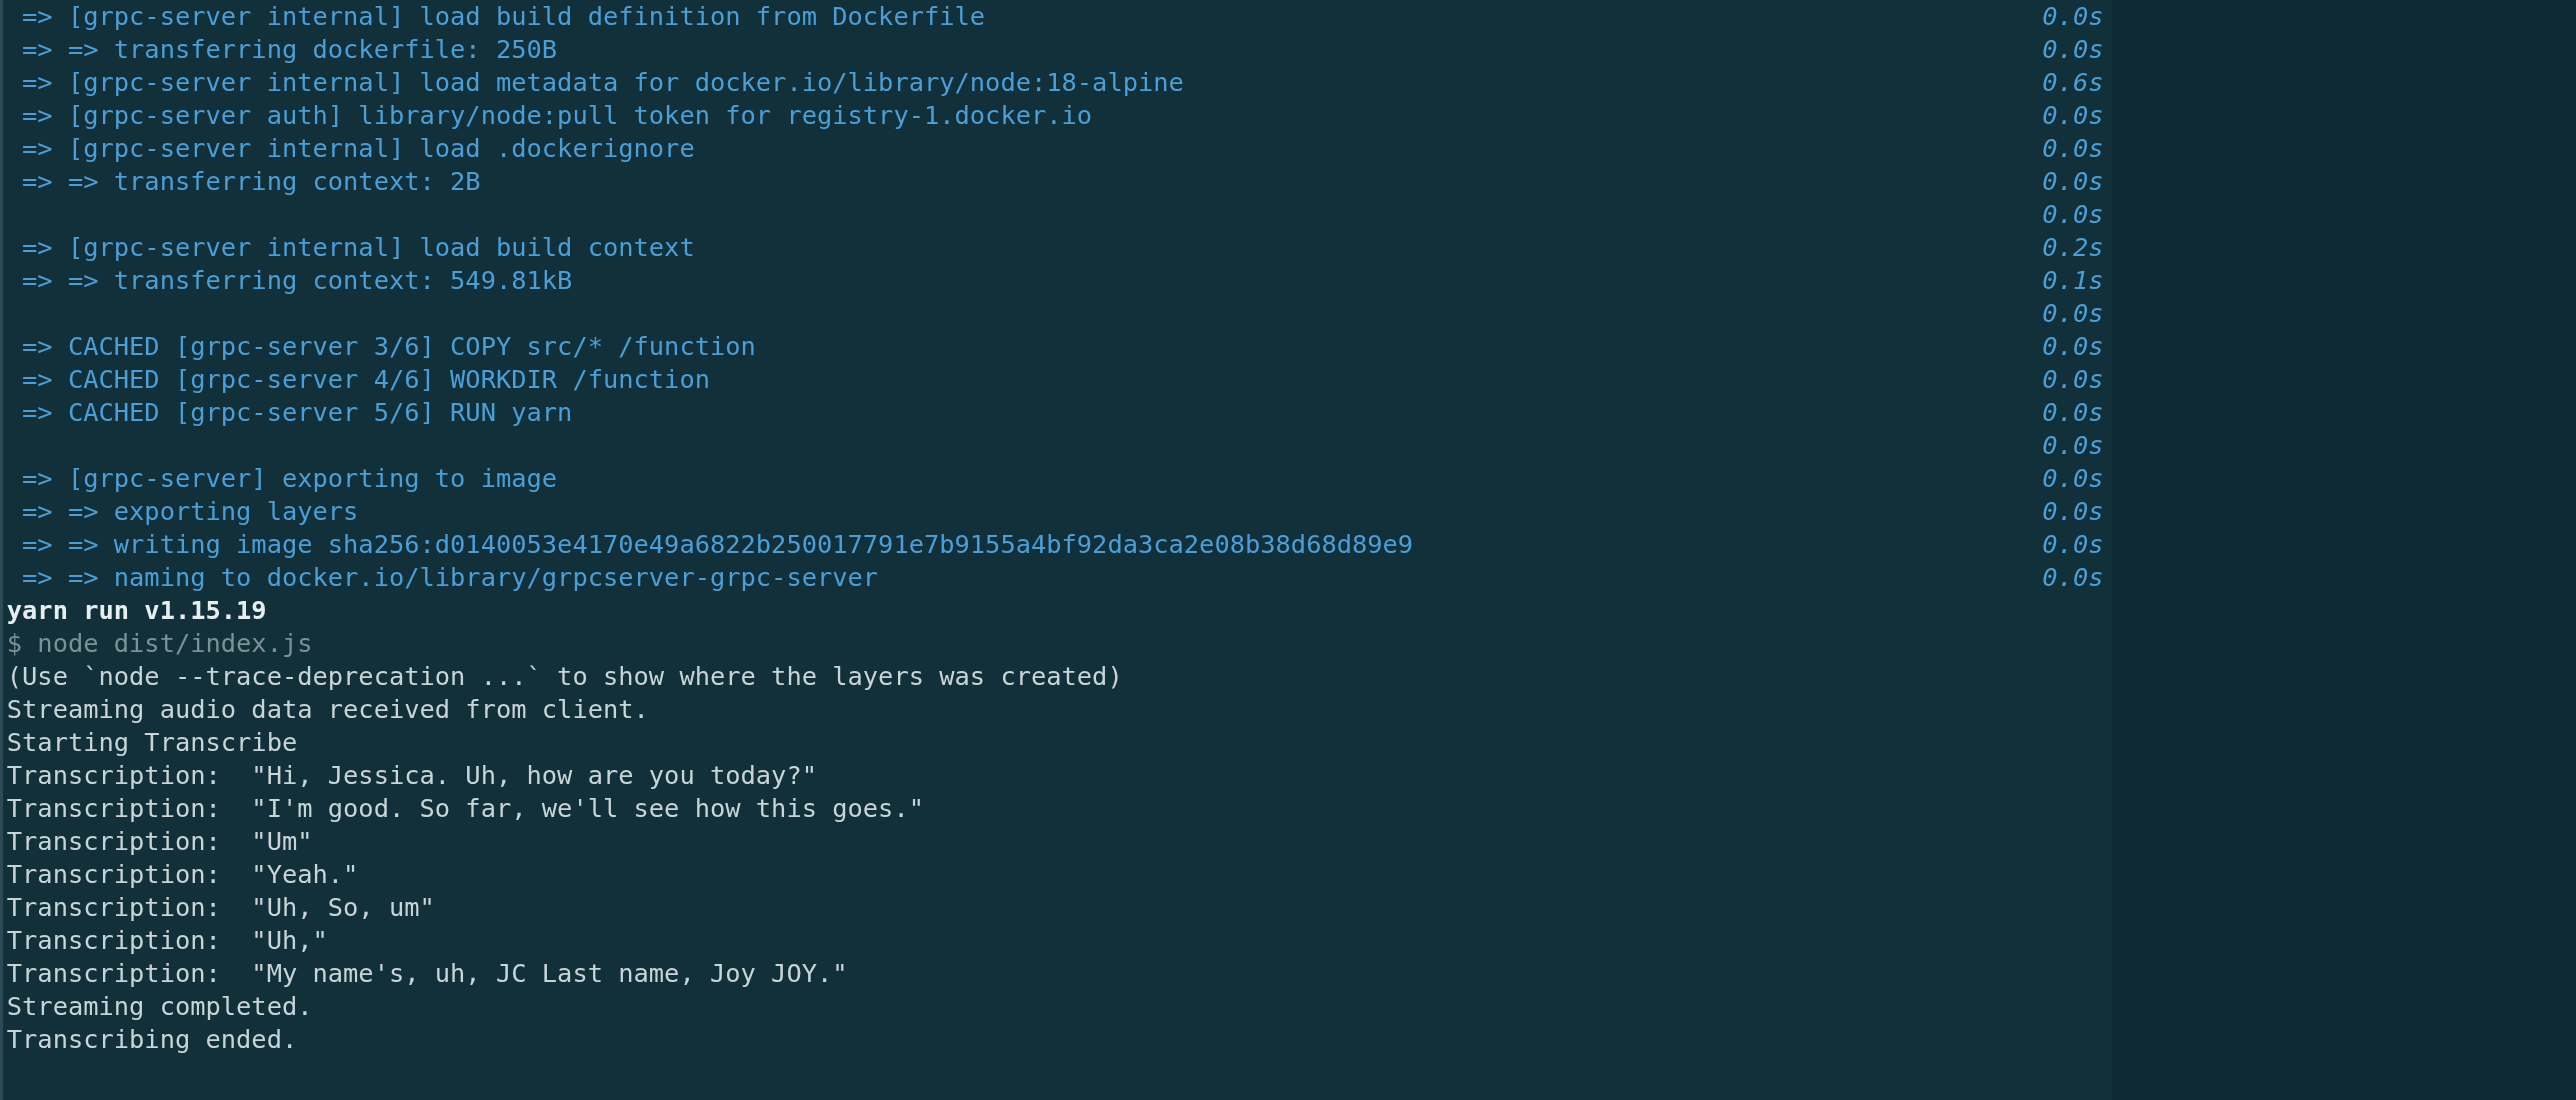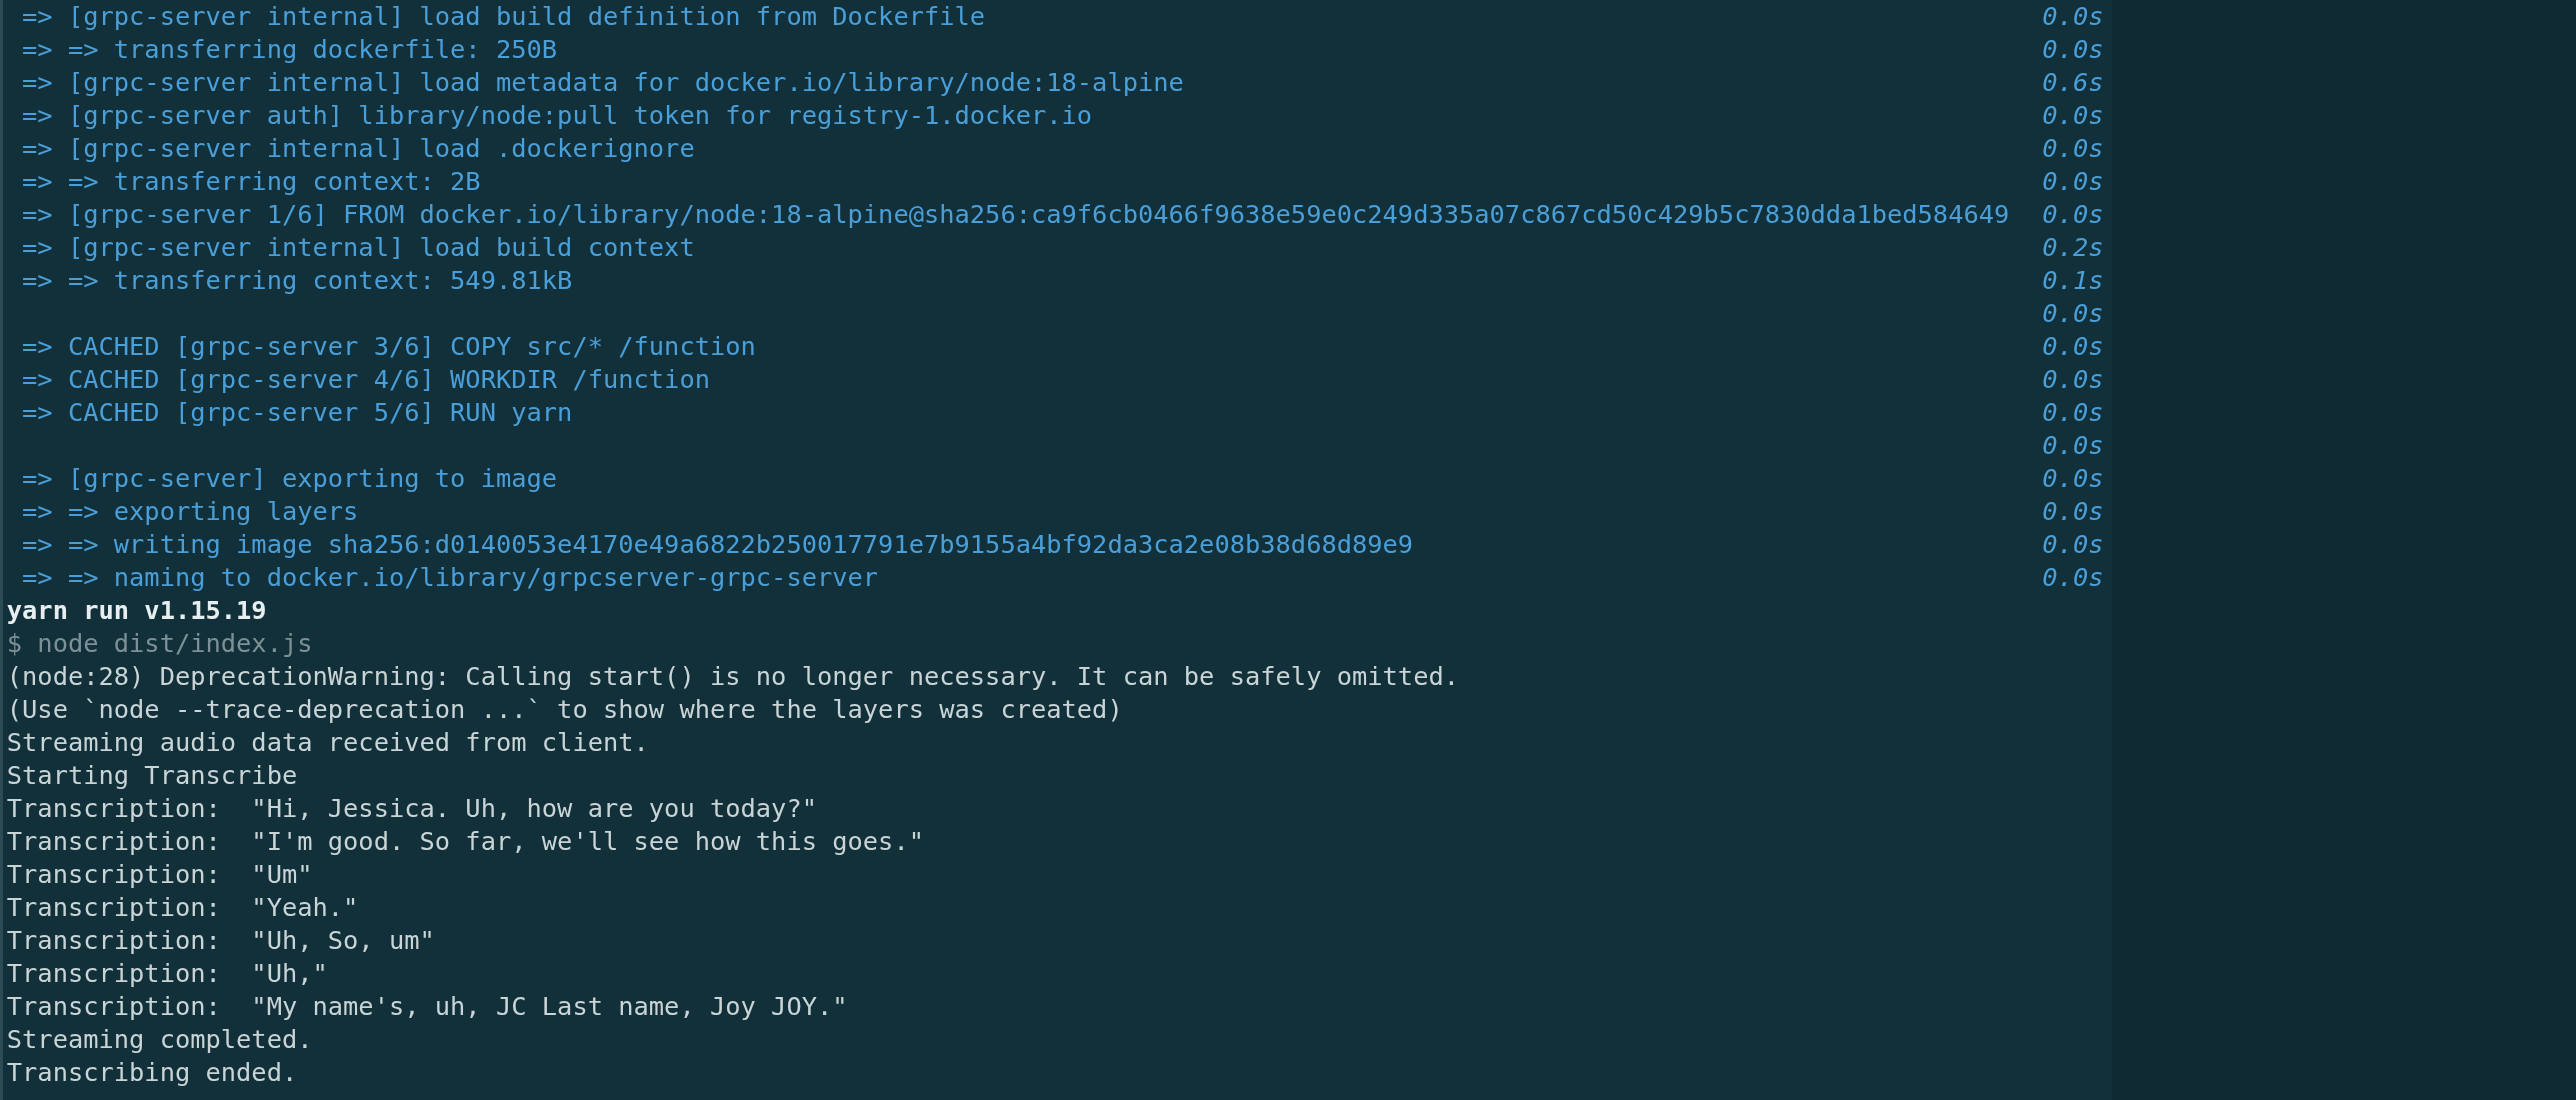--- a/index.html
+++ b/index.html
@@ -85,35 +85,34 @@
 <div id="terminal">
   <div id="pane-edge"></div>
   <div id="scrollback">
 
   <div class="line build"><span class="txt"> =&gt; [grpc-server internal] load build definition from Dockerfile</span><span class="dur">0.0s</span></div>
       <div class="line build"><span class="txt"> =&gt; =&gt; transferring dockerfile: 250B</span><span class="dur">0.0s</span></div>
       <div class="line build"><span class="txt"> =&gt; [grpc-server internal] load metadata for docker.io/library/node:18-alpine</span><span class="dur">0.6s</span></div>
       <div class="line build"><span class="txt"> =&gt; [grpc-server auth] library/node:pull token for registry-1.docker.io</span><span class="dur">0.0s</span></div>
       <div class="line build"><span class="txt"> =&gt; [grpc-server internal] load .dockerignore</span><span class="dur">0.0s</span></div>
       <div class="line build"><span class="txt"> =&gt; =&gt; transferring context: 2B</span><span class="dur">0.0s</span></div>
-      <div class="line build"><span class="txt"> =&gt; [grpc-server 1/6] FROM docker.io/library/node:18-alpine@sha256:ca9f6cb0466f9638e59e0c249d335a07c867cd50c429b5c7830dda1bed584649</span><span class="dur">0.0s</span></div>
+      <div class="line build"><span class="dur">0.0s</span></div>
       <div class="line build"><span class="txt"> =&gt; [grpc-server internal] load build context</span><span class="dur">0.2s</span></div>
       <div class="line build"><span class="txt"> =&gt; =&gt; transferring context: 549.81kB</span><span class="dur">0.1s</span></div>
       <div class="line build"><span class="dur">0.0s</span></div>
       <div class="line build"><span class="txt"> =&gt; CACHED [grpc-server 3/6] COPY src/* /function</span><span class="dur">0.0s</span></div>
       <div class="line build"><span class="txt"> =&gt; CACHED [grpc-server 4/6] WORKDIR /function</span><span class="dur">0.0s</span></div>
       <div class="line build"><span class="txt"> =&gt; CACHED [grpc-server 5/6] RUN yarn</span><span class="dur">0.0s</span></div>
       <div class="line build"><span class="dur">0.0s</span></div>
       <div class="line build"><span class="txt"> =&gt; [grpc-server] exporting to image</span><span class="dur">0.0s</span></div>
       <div class="line build"><span class="txt"> =&gt; =&gt; exporting layers</span><span class="dur">0.0s</span></div>
       <div class="line build"><span class="txt"> =&gt; =&gt; writing image sha256:d0140053e4170e49a6822b250017791e7b9155a4bf92da3ca2e08b38d68d89e9</span><span class="dur">0.0s</span></div>
       <div class="line build"><span class="txt"> =&gt; =&gt; naming to docker.io/library/grpcserver-grpc-server</span><span class="dur">0.0s</span></div>
       <div class="line bold"><span class="txt">yarn run v1.15.19</span></div>
       <div class="line dim"><span class="txt">$ node dist/index.js</span></div>
-      <div class="line out"><span class="txt">(node:28) DeprecationWarning: Calling start() is no longer necessary. It can be safely omitted.</span></div>
       <div class="line out"><span class="txt">(Use `node --trace-deprecation ...` to show where the layers was created)</span></div>
       <div class="line out"><span class="txt">Streaming audio data received from client.</span></div>
       <div class="line out"><span class="txt">Starting Transcribe</span></div>
       <div class="line out"><span class="txt">Transcription:  "Hi, Jessica. Uh, how are you today?"</span></div>
       <div class="line out"><span class="txt">Transcription:  "I'm good. So far, we'll see how this goes."</span></div>
       <div class="line out"><span class="txt">Transcription:  "Um"</span></div>
       <div class="line out"><span class="txt">Transcription:  "Yeah."</span></div>
       <div class="line out"><span class="txt">Transcription:  "Uh, So, um"</span></div>
       <div class="line out"><span class="txt">Transcription:  "Uh,"</span></div>
       <div class="line out"><span class="txt">Transcription:  "My name's, uh, JC Last name, Joy JOY."</span></div>

